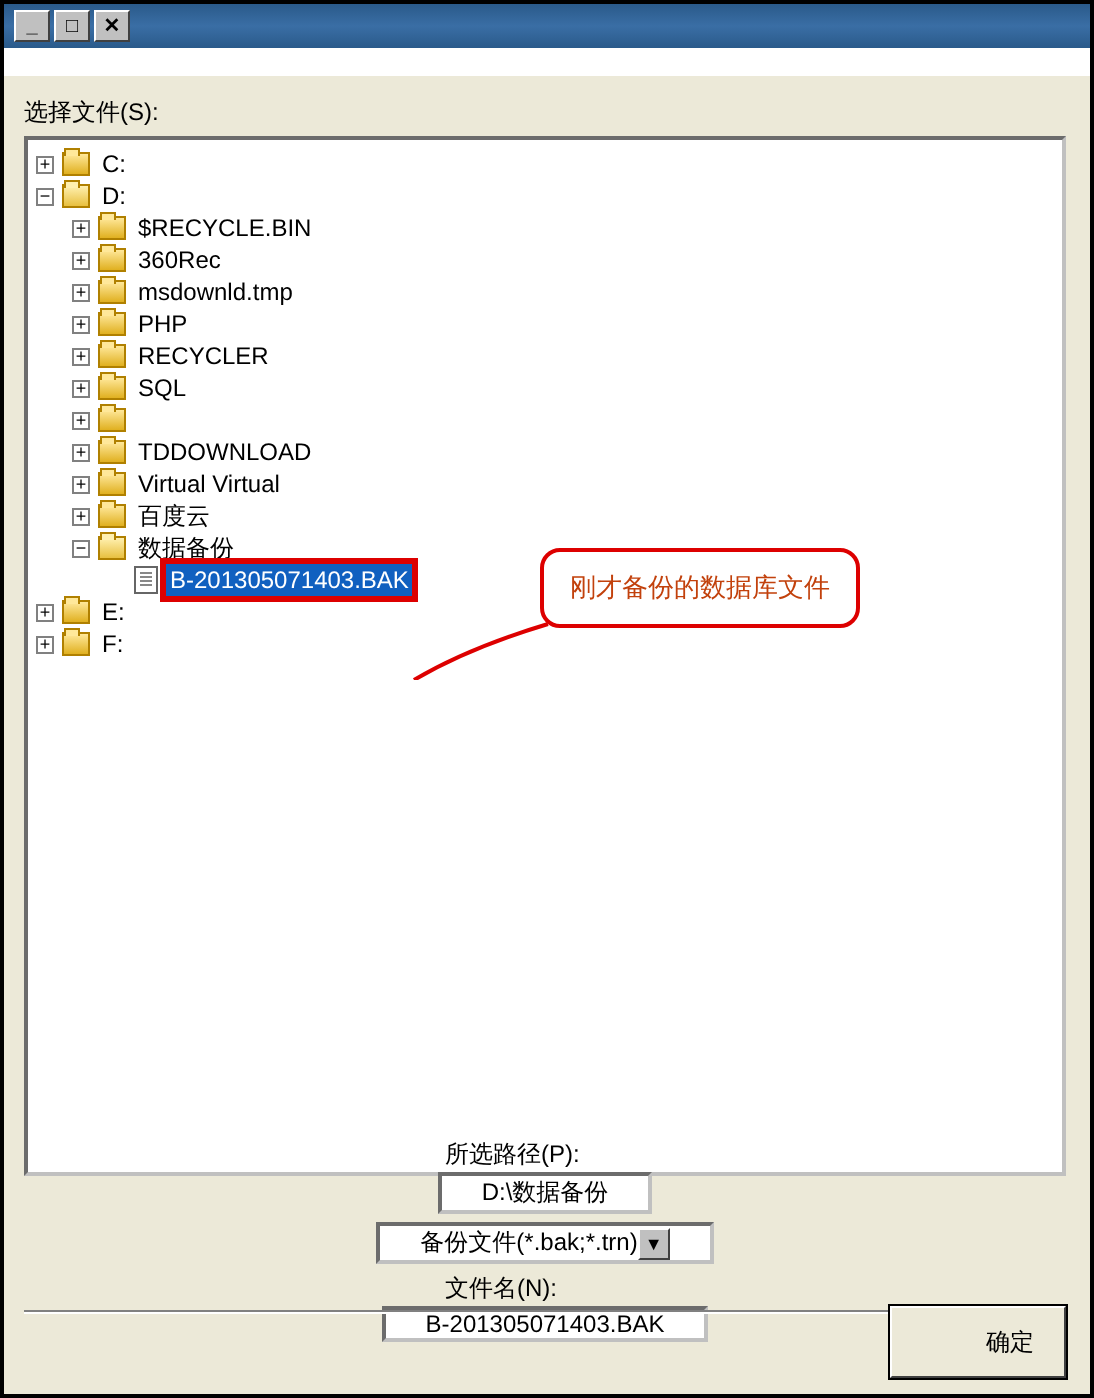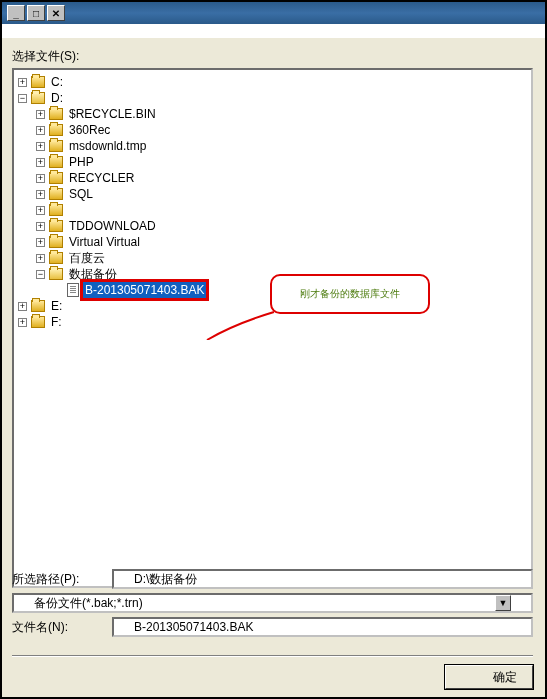--- a/index.html
+++ b/index.html
@@ -102,53 +102,53 @@
     outline:1px solid #d00;
     box-shadow:0 0 0 3px #d00;
   }
   .callout {
     position:absolute;
     left:256px; top:204px;
     width:160px; height:40px;
     border:2px solid #d00;
     border-radius:10px;
     background:#fff;
-    color:#4d7c0f;
+    color:#c2410c;
     display:flex; align-items:center; justify-content:center;
-    font-size:10px;
+    font-size:13px;
   }
   .callout-line {
     position:absolute;
     left:190px; top:240px;
     width:72px; height:30px;
     pointer-events:none;
   }
   .form-area {
     position:absolute;
     left:10px; right:12px; bottom:42px;
     height:90px;
   }
-  .form-row { display:flex; align-items:center; margin:4px 0; }
+  .form-row { display:flex; align-items:center; margin:4px 0;flex-direction:column; }
   .form-label { width:100px; }
   .combo, .textbox {
     flex:1; height:20px; border:2px inset #c0c0c0;
     background:#fff; padding:0 20px; font-family:inherit; font-size:12px;
     display:flex; align-items:center; justify-content:space-between;
   }
   .combo-arrow {
     width:16px; height:16px; background:#c0c0c0;
     border:1px solid #fff; border-right-color:#404040; border-bottom-color:#404040;
     display:flex;align-items:center;justify-content:center;font-size:9px;
   }
   .button-bar {
     position:absolute; right:12px; bottom:8px;
     display:flex; gap:14px;
   }
   .btn {
-    width:88px; height:24px;
+    width:88px; height:36px;
     background:#ece9d8;
     border:1px solid #404040;
     border-top-color:#fff; border-left-color:#fff;
     display:flex;align-items:center;justify-content:center;
     cursor:pointer;
     padding-left:32px;
   }
   .btn.default { box-shadow:0 0 0 1px #000; }
   .hr {
     position:absolute; left:10px; right:12px; bottom:40px;

